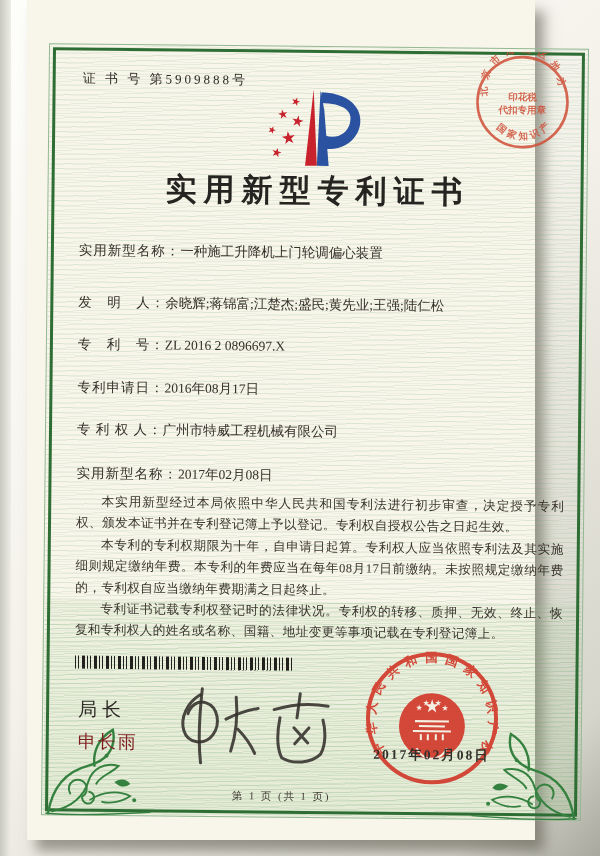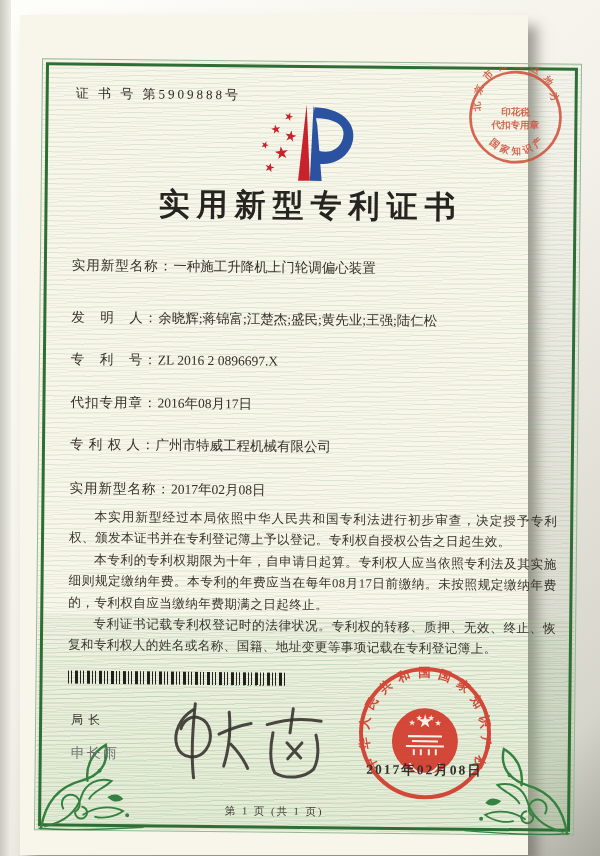--- a/index.html
+++ b/index.html
@@ -4,24 +4,23 @@
 <style>
   html,body{margin:0;padding:0;}
   body{
     width:600px;height:856px;overflow:hidden;position:relative;
     font-family:"Liberation Serif","DejaVu Serif",serif;
     background:linear-gradient(135deg,#fefefb 0%,#f3f1e9 50%,#d6d5cb 90%,#a9a89e 100%);
   }
   .photo-edge-left{position:absolute;left:0;top:0;width:11px;height:856px;
     background:linear-gradient(90deg,#c9c8c0,#efeee6);}
   .paper{
-    position:absolute;left:20px;top:0;width:508px;height:840px;
+    position:absolute;left:27px;top:0;width:508px;height:840px;
     background:var(--paper,#f8f5ea);
     box-shadow:9px 11px 12px rgba(72,70,58,.5);
-    margin-top:15px;
   }
   .sheet{
     position:absolute;left:18px;top:46px;width:540px;height:772px;
     transform:rotate(.6deg);transform-origin:50% 50%;
   }
   .sheet::before{content:"";position:absolute;inset:1px;pointer-events:none;
     background:
       repeating-linear-gradient(178deg,rgba(110,170,110,.13) 0 1px,rgba(0,0,0,0) 1px 4.6px),
       repeating-linear-gradient(181.5deg,rgba(110,170,110,.09) 0 1px,rgba(0,0,0,0) 1px 5.3px);}
   .bottom-band{position:absolute;left:2px;right:2px;top:556px;bottom:2px;pointer-events:none;
@@ -36,22 +35,22 @@
     font-size:31px;font-weight:bold;letter-spacing:7px;color:#262420;}
   .field{position:absolute;left:32px;right:20px;font-size:13.5px;color:#34302a;white-space:nowrap;}
   .field .lbl{letter-spacing:1px;}
   .f0{top:198px}.f1{top:250px}.f2{top:292px}.f3{top:335px}.f4{top:377px}.f5{top:421px}
   .body-text{position:absolute;left:32px;top:448px;width:488px;color:#38342c;}
   .body-text p{margin:0;font-size:12.6px;line-height:21.4px;text-indent:2em;
     text-align:justify;letter-spacing:.4px;}
   .barcode{position:absolute;left:32px;top:612px;width:218px;height:13px;
     background:
       repeating-linear-gradient(90deg,#23211e 0 1.5px,rgba(0,0,0,0) 1.5px 3px,#23211e 3px 4px,rgba(0,0,0,0) 4px 7.5px,#23211e 7.5px 10px,rgba(0,0,0,0) 10px 12px);}
-  .sig-title{position:absolute;left:36px;top:653px;font-size:12px;letter-spacing:5px;color:#2f2c27;}
-  .sig-name{position:absolute;left:36px;top:686px;font-size:14px;letter-spacing:2px;color:#737373;}
+  .sig-title{position:absolute;left:36px;top:653px;font-size:19px;letter-spacing:5px;color:#2f2c27;}
+  .sig-name{position:absolute;left:36px;top:686px;font-size:18px;letter-spacing:2px;color:#7f1d1d;}
   .signature-svg{position:absolute;left:128px;top:640px;width:170px;height:86px;}
   .seal-svg{position:absolute;left:320px;top:601px;width:140px;height:140px;opacity:.92;}
   .date-stamp{position:absolute;left:310px;top:699px;width:160px;text-align:center;
     font-size:13.5px;font-weight:600;letter-spacing:2px;color:#33302b;}
   .tax-stamp-svg{position:absolute;left:424px;top:4px;width:100px;height:100px;opacity:.85;}
   .footer{position:absolute;left:0;right:60px;top:744px;text-align:center;
     font-size:10.5px;letter-spacing:2px;color:#3c3831;}
   .ornament{position:absolute;width:110px;height:92px;top:680px;}
   .orn-left{left:3px;}
   .orn-right{left:427px;transform:scaleX(-1);}
@@ -133,21 +132,21 @@
       </text>
       <text class="tax-center fill-stampred" x="0" y="-2">印花税</text>
       <text class="tax-center fill-stampred" x="0" y="11">代扣专用章</text>
     </svg>
 
     <div class="doc-title">实用新型专利证书</div>
 
     <div class="field f0"><span class="lbl">实用新型名称：</span><span class="val">一种施工升降机上门轮调偏心装置</span></div>
     <div class="field f1"><span class="lbl">发　明　人：</span><span class="val">余晓辉;蒋锦富;江楚杰;盛民;黄先业;王强;陆仁松</span></div>
     <div class="field f2"><span class="lbl">专　利　号：</span><span class="val">ZL 2016 2 0896697.X</span></div>
-    <div class="field f3"><span class="lbl">代扣专用章：</span><span class="val">2016年08月17日</span></div>
+    <div class="field f3"><span class="lbl">专利申请日：</span><span class="val">2016年08月17日</span></div>
     <div class="field f4"><span class="lbl">专 利 权 人：</span><span class="val">广州市特威工程机械有限公司</span></div>
     <div class="field f5"><span class="lbl">实用新型名称：</span><span class="val">2017年02月08日</span></div>
 
     <div class="body-text">
       <p>本实用新型经过本局依照中华人民共和国专利法进行初步审查，决定授予专利权、颁发本证书并在专利登记簿上予以登记。专利权自授权公告之日起生效。</p>
       <p>本专利的专利权期限为十年，自申请日起算。专利权人应当依照专利法及其实施细则规定缴纳年费。本专利的年费应当在每年08月17日前缴纳。未按照规定缴纳年费的，专利权自应当缴纳年费期满之日起终止。</p>
       <p>专利证书记载专利权登记时的法律状况。专利权的转移、质押、无效、终止、恢复和专利权人的姓名或名称、国籍、地址变更等事项记载在专利登记簿上。</p>
     </div>
 
     <div class="barcode"></div>

